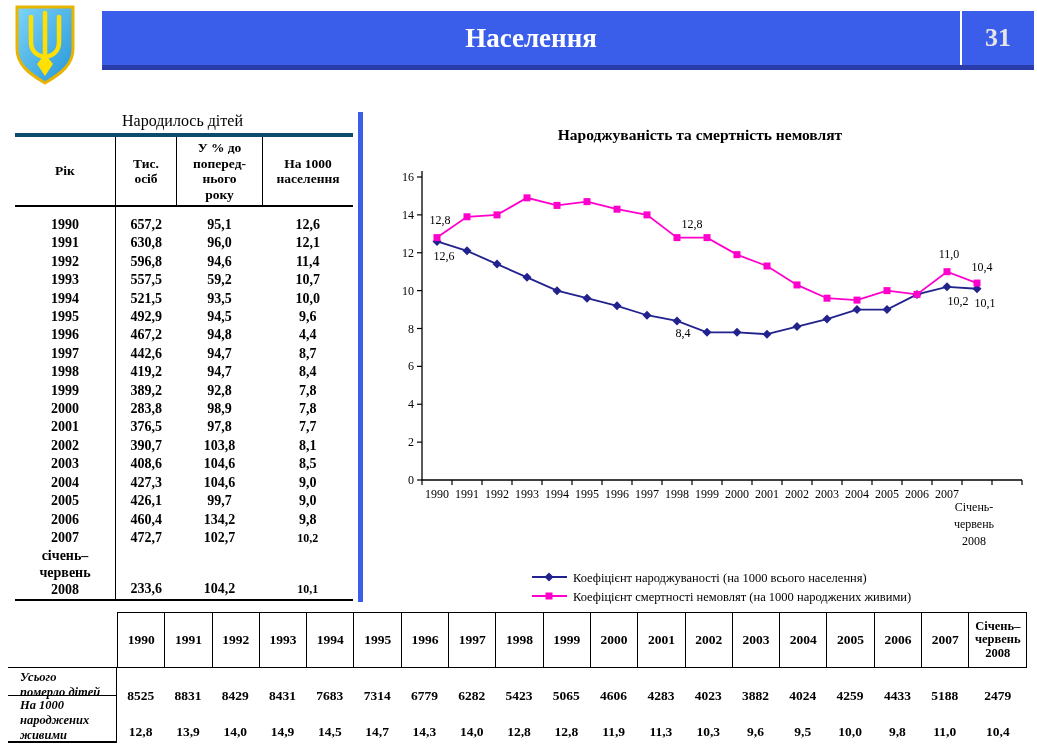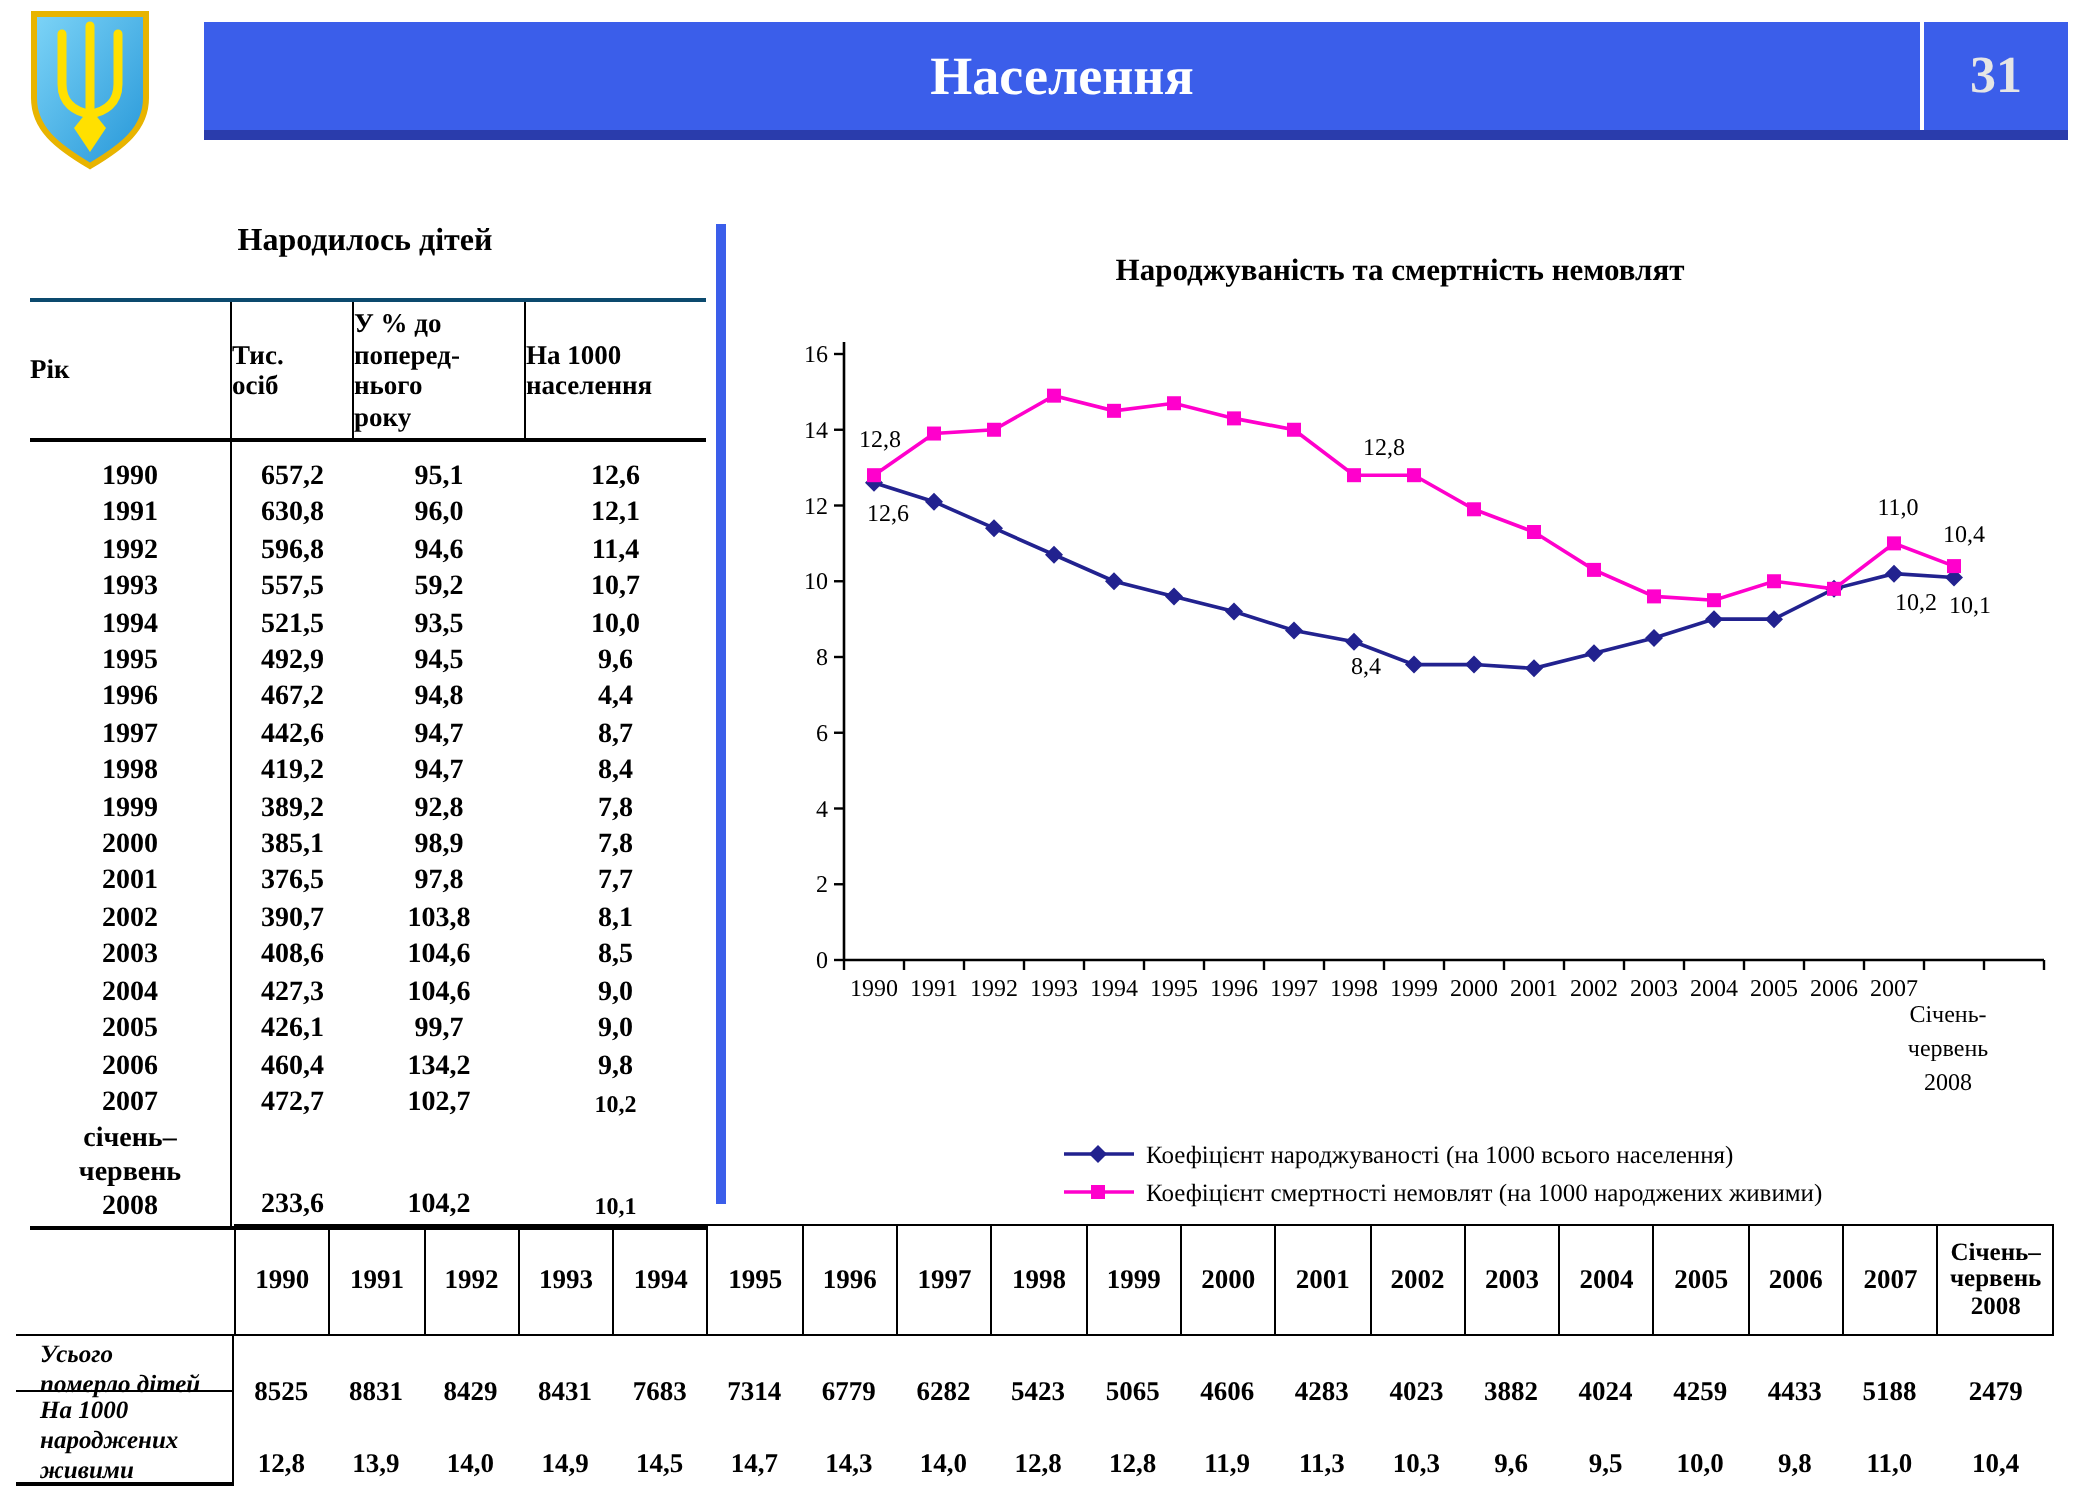--- a/index.html
+++ b/index.html
@@ -13,29 +13,29 @@
               border-bottom:5px solid #2A3CAC;display:flex;align-items:center;box-sizing:border-box;}
   .header-title{flex:1;text-align:center;font-weight:bold;font-size:27px;color:#fff;}
   .header-sep{width:2px;align-self:stretch;background:#ffffff;}
   .header-page{width:72px;text-align:center;font-weight:bold;font-size:26px;color:#e5e5e5;}
 
   
   .vdivider{left:358px;top:112px;width:5px;height:490px;background:#3B5EEA;}
 
   
   .birth-block{left:15px;top:112px;width:335px;}
-  .birth-title{font-size:16px;font-weight:bold;text-align:center;margin:0 0 19px 0;}
+  .birth-title{font-size:16px;font-weight:normal;text-align:center;margin:0 0 3px 0;}
   table.birth{border-collapse:collapse;width:335px;table-layout:fixed;}
   .birth th:nth-child(1),.birth td:nth-child(1){width:100px;}
   .birth th:nth-child(2),.birth td:nth-child(2){width:60px;}
   .birth th:nth-child(3),.birth td:nth-child(3){width:85px;}
   .birth th:nth-child(4),.birth td:nth-child(4){width:90px;}
-  .birth th{border-top:2px solid #0c4a6e;border-bottom:2px solid #000;
+  .birth th{border-top:4px solid #0c4a6e;border-bottom:2px solid #000;
             font-size:13.5px;font-weight:bold;white-space:pre-line;
-            vertical-align:middle;padding:3px 0;line-height:15.5px;text-align:left;}
+            vertical-align:middle;padding:3px 0;line-height:15.5px;text-align:center;}
   .birth th + th{border-left:1.5px solid #000;}
   .birth td{text-align:center;font-weight:bold;font-size:14px;line-height:18.4px;padding:0;}
   .birth td:nth-child(2){border-left:1.5px solid #000;}
   .birth tbody tr:first-child td{padding-top:9px;}
   .birth tbody tr.last td{border-bottom:2px solid #000;vertical-align:bottom;padding-bottom:1px;}
   .birth td.lbl2008{white-space:pre-line;line-height:17px;}
   .birth td.sm{font-size:12px;}
 
   
   .chart-block{left:380px;top:114px;width:657px;height:492px;}
@@ -159,21 +159,21 @@
           <td>8,4</td>
         </tr>
         <tr>
           <td>1999</td>
           <td>389,2</td>
           <td>92,8</td>
           <td>7,8</td>
         </tr>
         <tr>
           <td>2000</td>
-          <td>385,1</td>
+          <td>283,8</td>
           <td>98,9</td>
           <td>7,8</td>
         </tr>
         <tr>
           <td>2001</td>
           <td>376,5</td>
           <td>97,8</td>
           <td>7,7</td>
         </tr>
         <tr>

